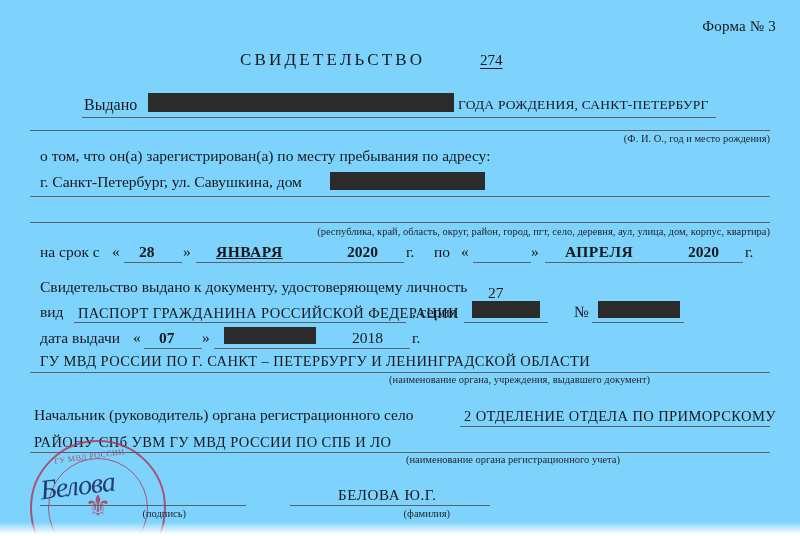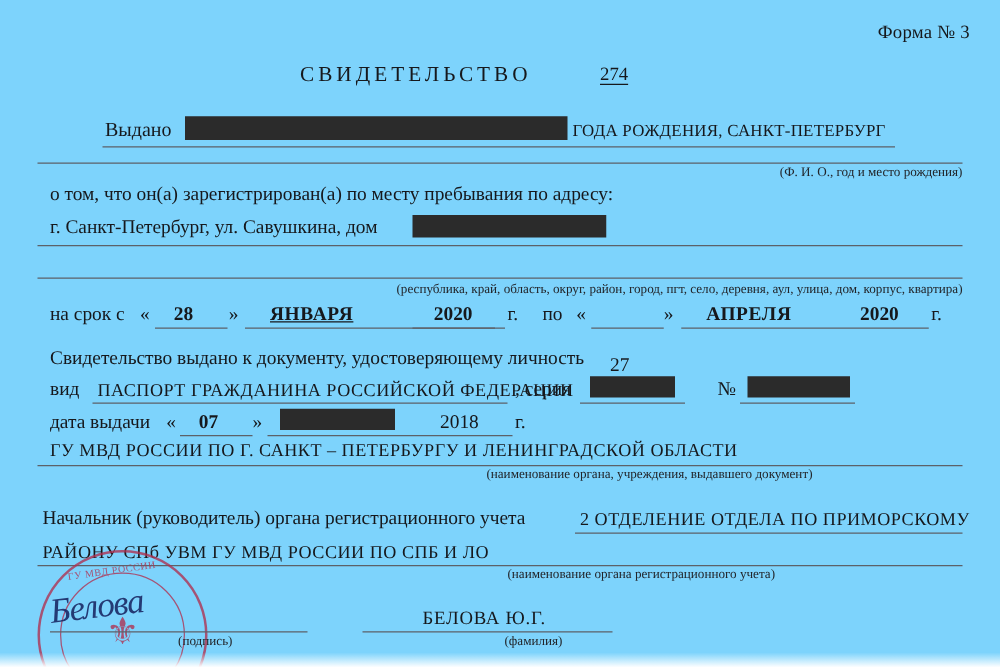--- a/index.html
+++ b/index.html
@@ -212,21 +212,21 @@
   <div class="abs redact" style="left:224px; top:327px; width:92px; height:17px;"></div>
   <div class="abs body-line" style="left:352px; top:329px;">2018</div>
   <div class="abs body-line" style="left:412px; top:329px;">г.</div>
   <div class="rule" style="left:144px; top:348px; width:58px;"></div>
   <div class="rule" style="left:214px; top:348px; width:196px;"></div>
 
   <div class="abs small-caps-line" style="left:40px; top:353px;">ГУ  МВД  РОССИИ  ПО  Г. САНКТ – ПЕТЕРБУРГУ  И  ЛЕНИНГРАДСКОЙ ОБЛАСТИ</div>
   <div class="rule" style="left:30px; top:372px; width:740px;"></div>
   <div class="abs caption" style="left:150px; top:374px; width:500px;">(наименование органа, учреждения, выдавшего документ)</div>
 
-  <div class="abs body-line" style="left:34px; top:406px;">Начальник (руководитель) органа регистрационного учета</div>
+  <div class="abs body-line" style="left:34px; top:406px;">Начальник (руководитель) органа регистрационного село</div>
   <div class="abs small-caps-line" style="left:464px; top:408px;">2 ОТДЕЛЕНИЕ ОТДЕЛА  ПО ПРИМОРСКОМУ</div>
   <div class="rule" style="left:460px; top:426px; width:310px;"></div>
 
   <div class="abs small-caps-line" style="left:34px; top:434px;">РАЙОНУ СПб УВМ  ГУ  МВД  РОССИИ  ПО СПБ  И  ЛО</div>
   <div class="rule" style="left:30px; top:452px; width:740px;"></div>
   <div class="abs caption" style="left:180px; top:454px; width:440px;">(наименование органа регистрационного учета)</div>
 
   <div class="abs stamp">
     <div class="stamp-inner"></div>
     <div class="stamp-core">⚜</div>

